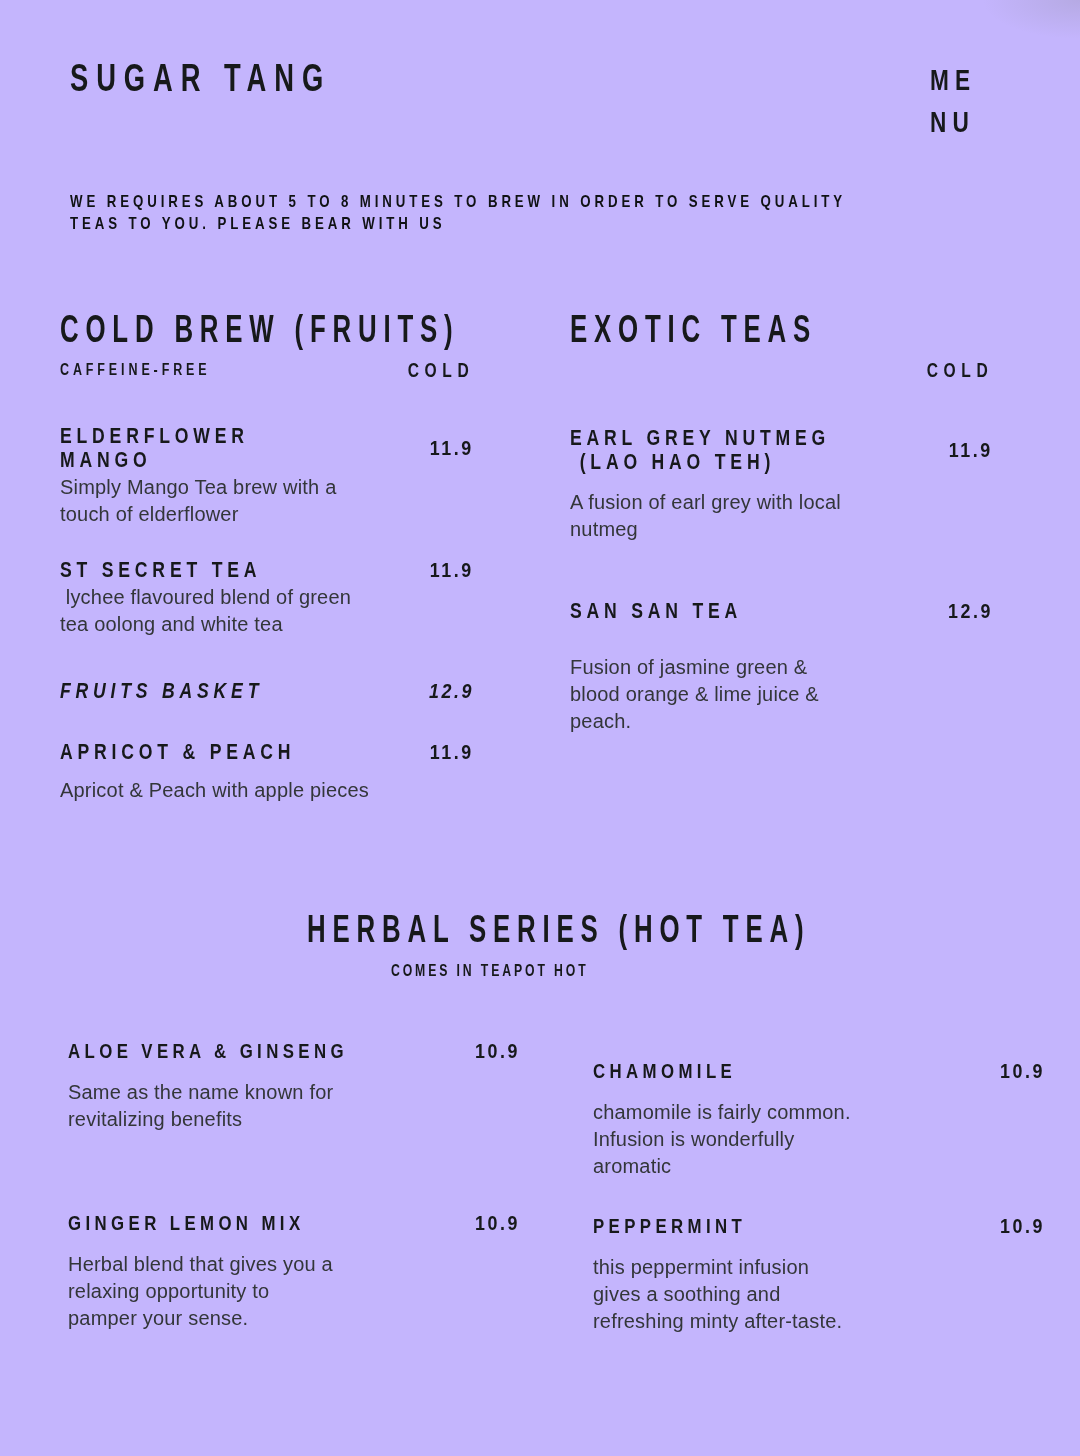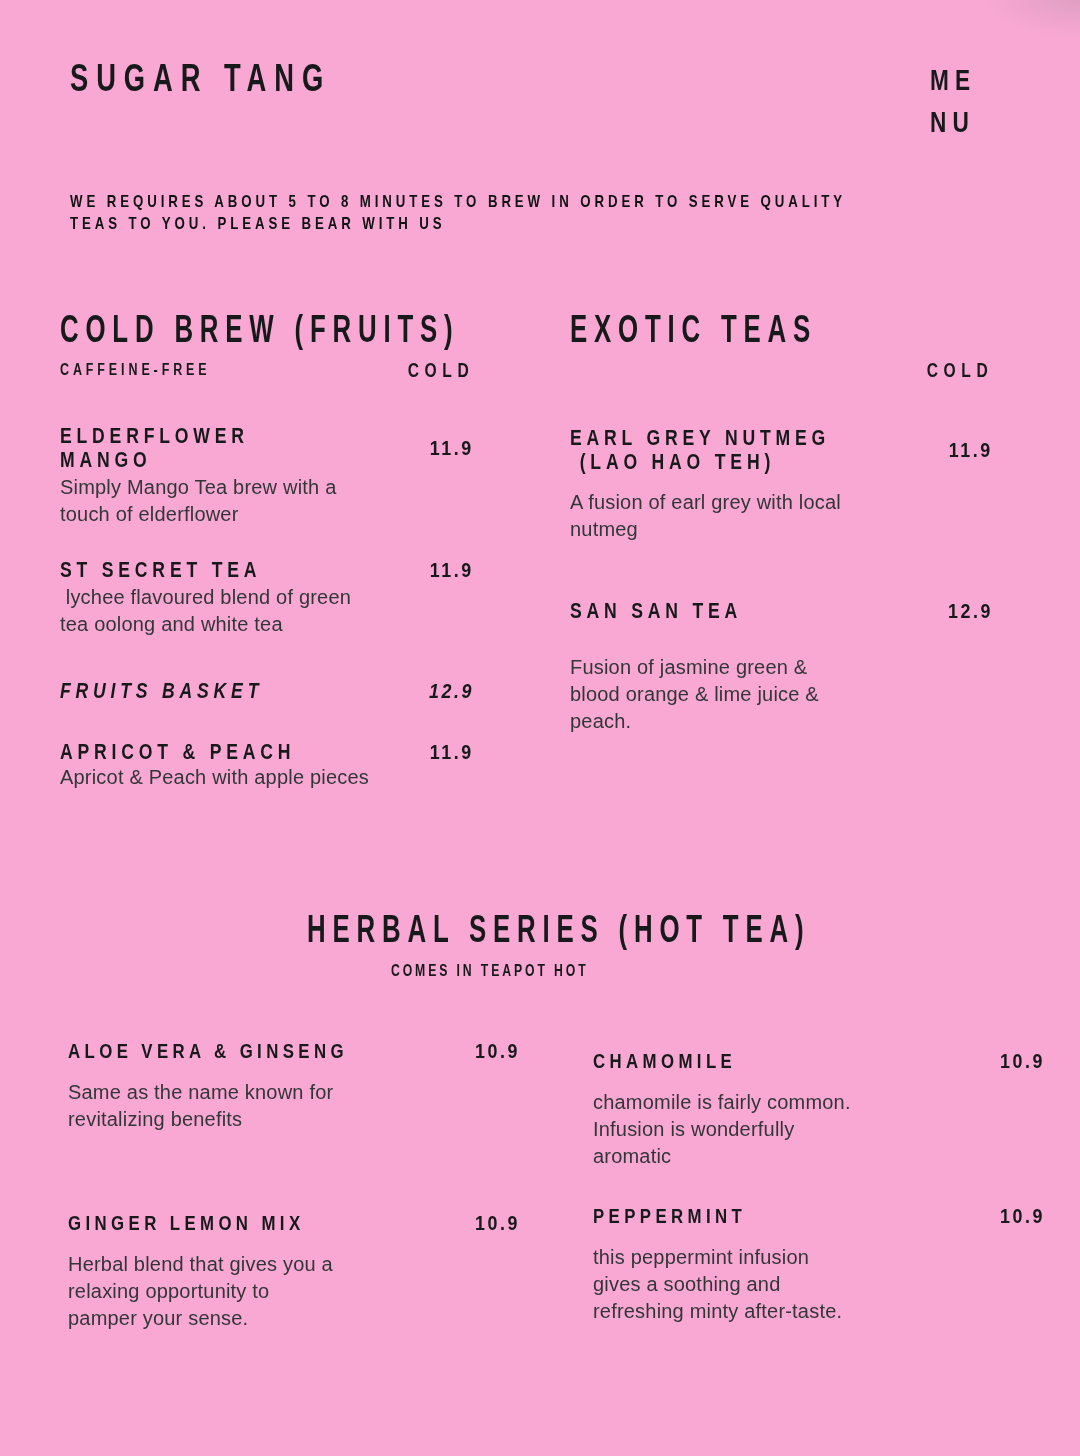--- a/index.html
+++ b/index.html
@@ -1,17 +1,17 @@
 <!DOCTYPE html>
 <html><head>
 <meta charset="utf-8">
 <style>
   html,body{margin:0;padding:0;background:#e9e9e9;}
   .page{
-    position:relative;width:1080px;height:1456px;background:#f9a8d4;
+    position:relative;width:1080px;height:1456px;background:#c4b5fd;
     font-family:"Liberation Sans",sans-serif;color:#17191b;overflow:hidden;
     margin:0 auto;
   }
   .corner-shade{
     position:absolute;top:0;right:0;width:150px;height:60px;
     background:radial-gradient(150px 60px at 100% 0,rgba(125,125,125,.20),rgba(125,125,125,0) 65%);
     pointer-events:none;
   }
   .brand{
     position:absolute;left:70px;top:56px;margin:0;
@@ -53,21 +53,21 @@
   .item-price{
     font-size:21px;font-weight:700;letter-spacing:3px;line-height:24px;flex:none;
     display:inline-block;transform:scaleX(.85);transform-origin:100% 50%;padding-left:10px;
   }
   .item-desc{
     margin:2px 0 0;font-size:20px;font-weight:400;letter-spacing:.2px;line-height:27px;
     color:#333639;white-space:pre-wrap;
   }
   
   .ci1{margin-top:44px;} .ci2{margin-top:30px;} .ci3{margin-top:41px;font-style:italic;} .ci4{margin-top:37px;}
-  .ci4 .item-desc{margin-top:0;}
+  .ci4 .item-desc{margin-top:13px;}
   
   .ei1{margin-top:46px;} .ei1 .item-desc{margin-top:15px;}
   .ei2{margin-top:56px;} .ei2 .item-desc{margin-top:31px;}
   
   .herbal-title{
     position:absolute;left:307px;top:908px;margin:0;
     font-size:38px;font-weight:700;letter-spacing:10px;line-height:42px;
     white-space:nowrap;transform:scaleX(.68);transform-origin:0 50%;
   }
   .herbal-sub{
@@ -75,21 +75,21 @@
     font-size:17px;font-weight:700;letter-spacing:4px;line-height:20px;
     white-space:nowrap;transform:scaleX(.72);transform-origin:0 0;
   }
   
   .herb-col{position:absolute;top:1039px;}
   .herb-left{left:68px;width:452px;}
   .herb-right{left:593px;width:452px;}
   .herb-col .item-name{font-size:21px;letter-spacing:5.5px;}
   .herb-col .item-desc{margin-top:16px;}
   .hl2{margin-top:78px;}
-  .hr1{margin-top:10px;}
+  .hr1{margin-top:20px;}
   .hr2{margin-top:34px;}
 </style>
 </head>
 <body>
 
 <div class="page">
   <div class="corner-shade"></div>
 
   <h1 class="brand">SUGAR TANG</h1>
   <div class="menu-badge">ME

